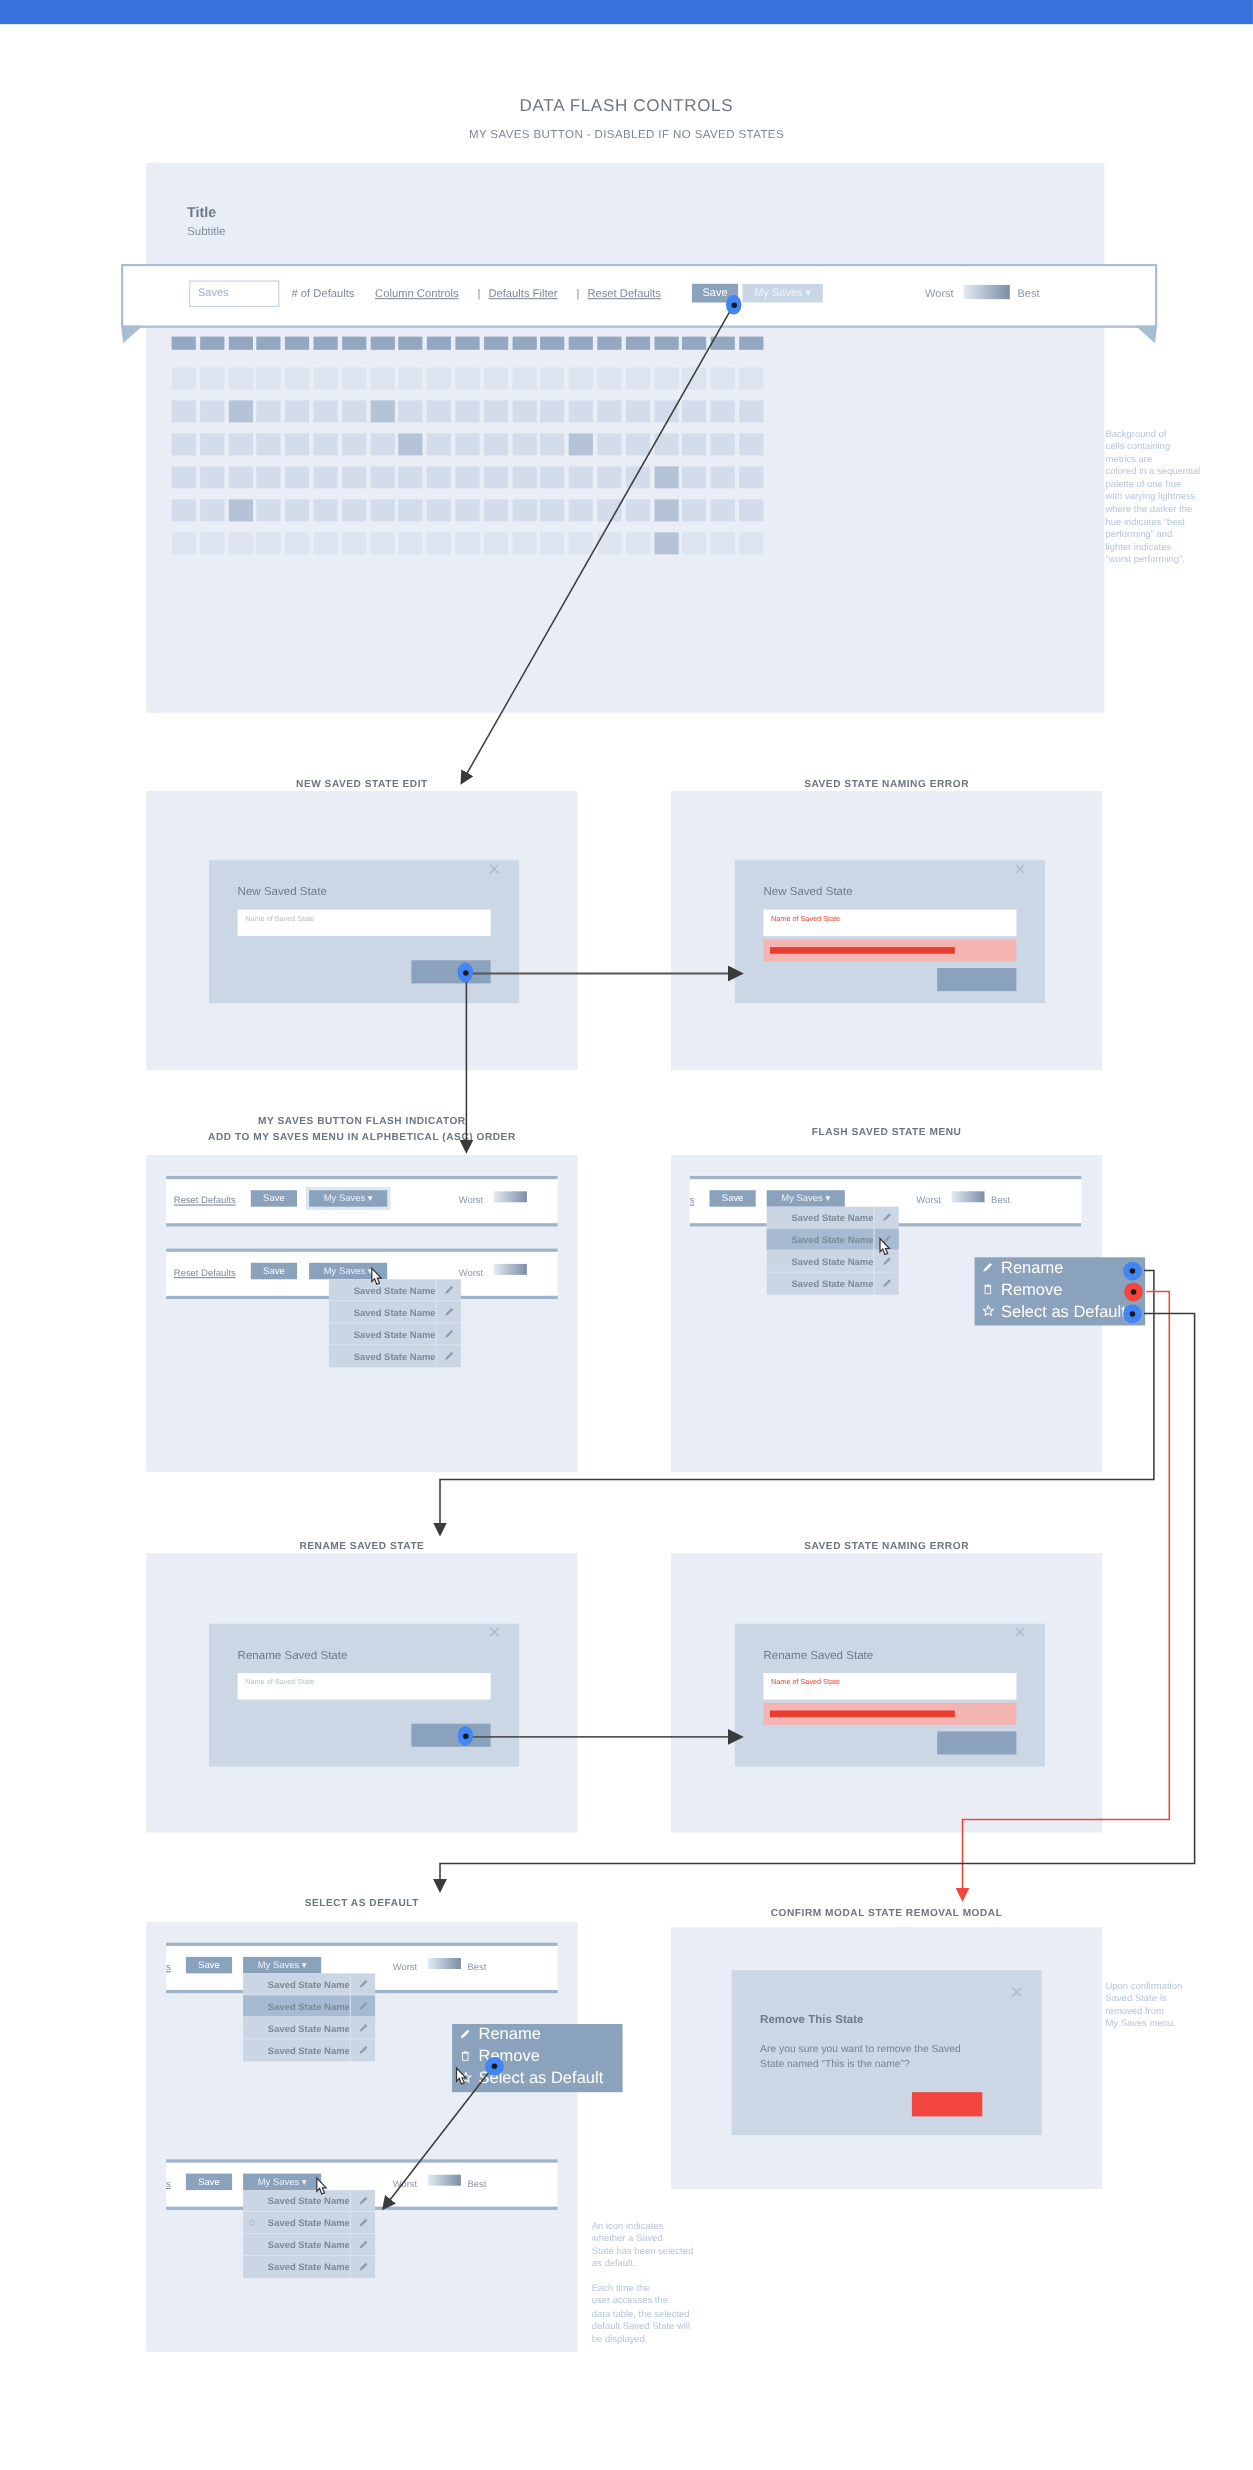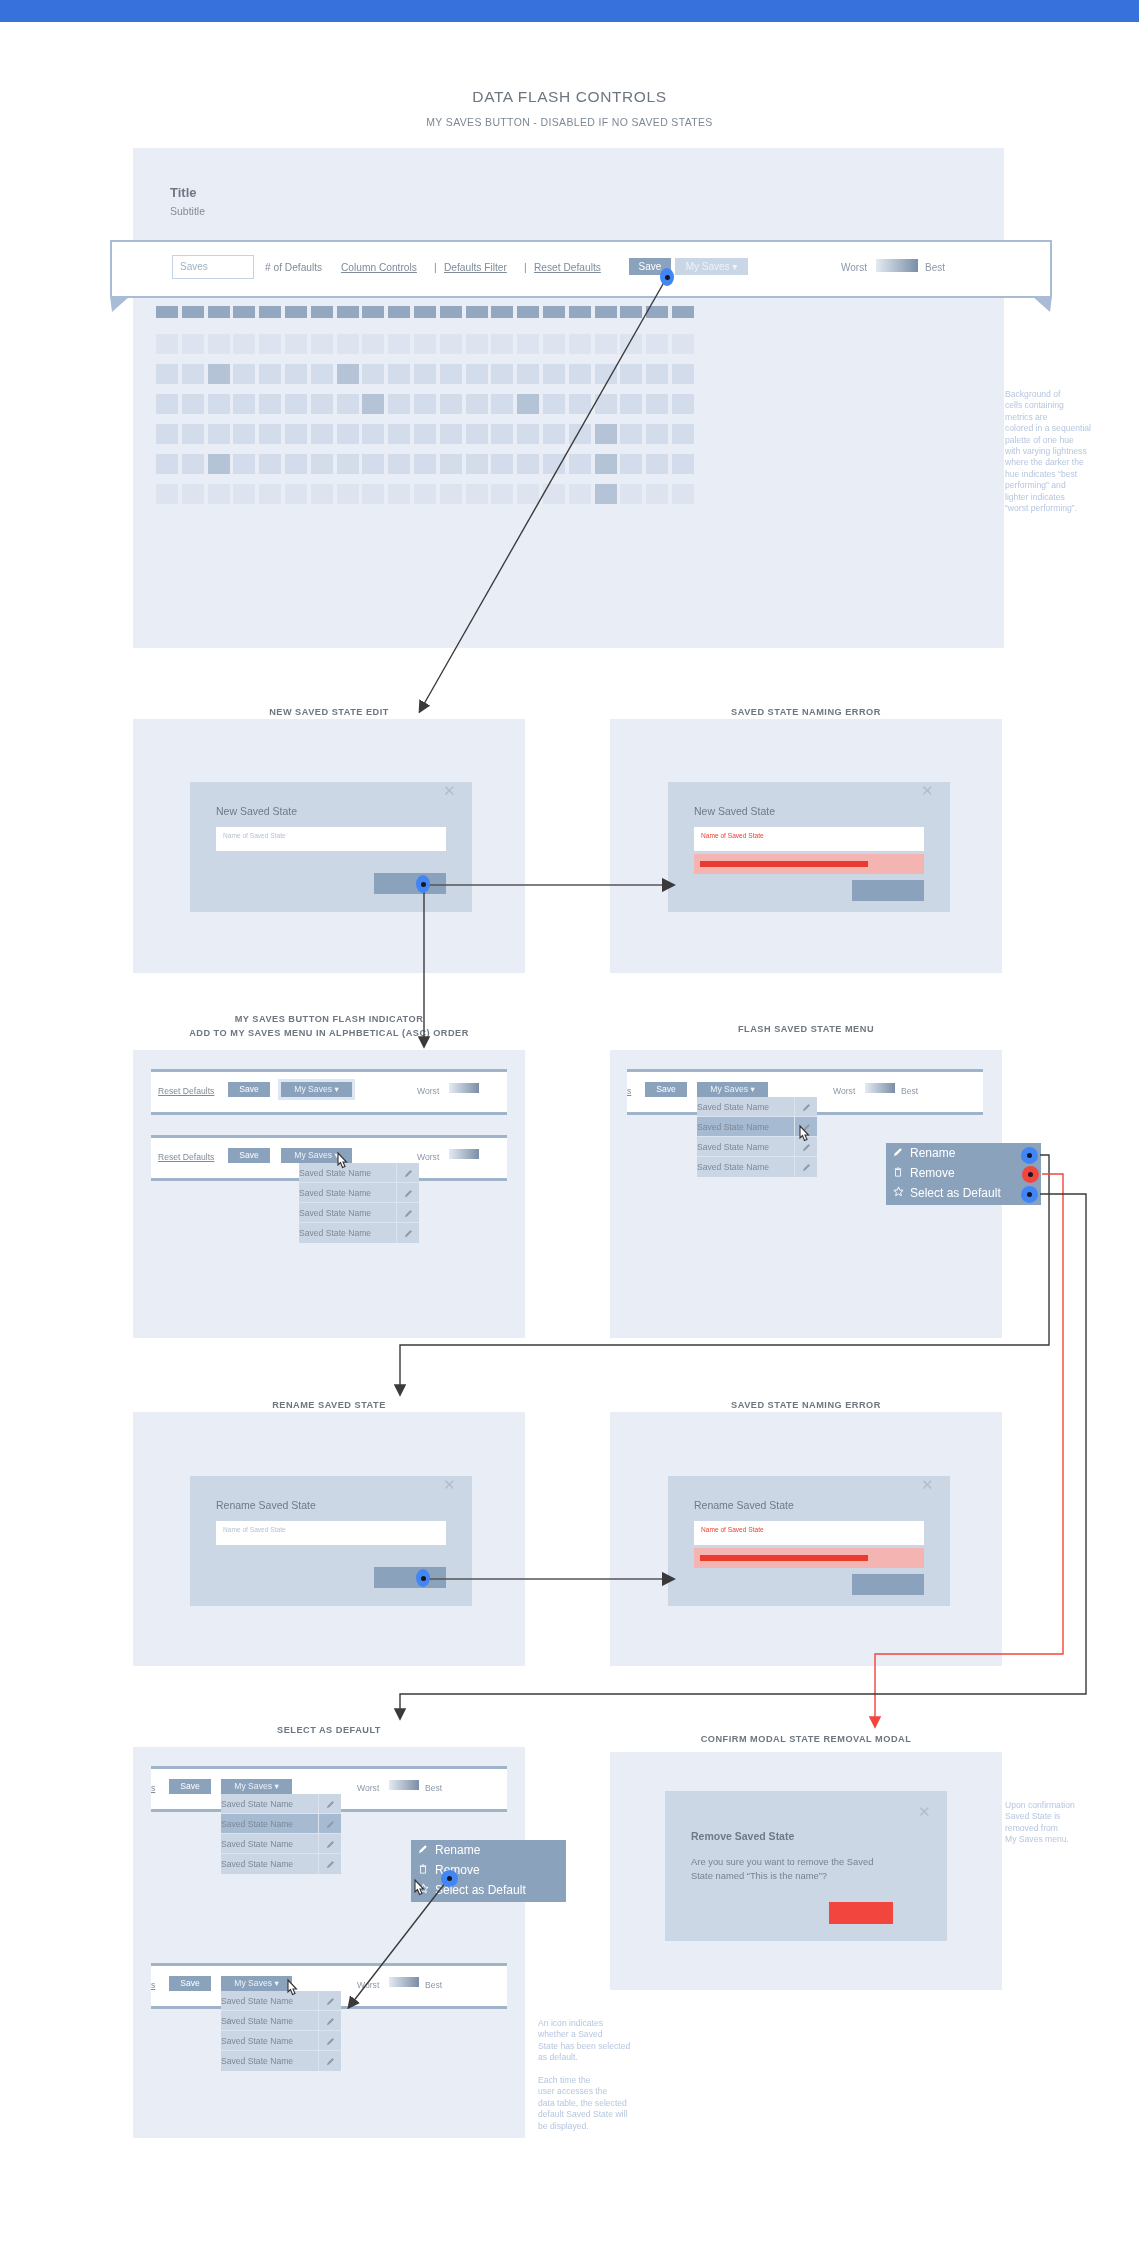--- a/index.html
+++ b/index.html
@@ -104,31 +104,31 @@
   .mini-lbl { position:absolute; font-size:8.6px; color:#8c99a8; }
   .mini-grad { position:absolute; height:10px; width:30px; background:linear-gradient(to right,#e3eaf3,#7b8ea6); }
 
   
   .dd { position:absolute; background:#cad6e4; }
   .dd-row { position:relative; height:20px; border-bottom:1px solid #dbe3ee; }
   .dd-row:last-child { border-bottom:none; }
   .dd-row.sel { background:#a6bad2; }
   .dd-name {
     position:absolute; left:0; top:0; right:23px; height:20px; line-height:20px;
-    font-size:8.6px; color:#7d8997; text-align:left;
+    font-size:8.6px; color:#7d8997; text-align:right;font-weight:bold;
   }
   .dd-pencil {
     position:absolute; right:0; top:0; width:23px; height:20px; line-height:20px;
     text-align:center; border-left:1px solid #dbe3ee;
   }
   .dd-star { position:absolute; left:4px; top:0; height:20px; line-height:20px; font-size:9px; color:#8d99a8; }
 
   
   .ctx { position:absolute; background:#8ba2bd; }
-  .ctx-row { position:relative; height:20px; line-height:20px; font-size:12px; color:#ffffff; }
+  .ctx-row { position:relative; height:20px; line-height:20px; font-size:15px; color:#ffffff; }
   .ctx-ico { position:absolute; left:7px; top:0; height:20px; line-height:20px; }
   .ctx-txt { position:absolute; left:24px; top:0; height:20px; line-height:20px; white-space:nowrap; }
 
   
   .hot { position:absolute; border-radius:50%; background:#4285f4; }
   .hot.red { background:#f1453d; }
   .hot::after {
     content:""; position:absolute; left:50%; top:50%; width:5px;height:5px;
     margin:-2.5px 0 0 -2.5px; border-radius:50%; background:#16181b;
   }
@@ -582,21 +582,21 @@
 Each time the
 user accesses the
 data table, the  selected
 default Saved State will
 be displayed.</div>
 
 <div class="sec-label" style="left:610px;top:1732px;width:392px;">CONFIRM MODAL STATE REMOVAL MODAL</div>
 <div class="panel" style="left:610px;top:1752px;width:392px;height:238px;"></div>
 <div class="modal" style="left:665px;top:1791px;width:282px;height:150px;"></div>
 <div class="modal-x" style="left:918px;top:1804px;">✕</div>
-<div class="modal-title" style="left:691px;top:1830px;font-weight:700;">Remove Saved State</div>
+<div class="modal-title" style="left:691px;top:1830px;font-weight:700;">Remove This State</div>
 <div class="modal-body" style="left:691px;top:1855px;width:240px;">Are you sure you want to remove the Saved
 State named “This is the name”?</div>
 <div class="modal-btn danger" style="left:829px;top:1902px;width:64px;height:22px;"></div>
 <div class="note" style="left:1005px;top:1800px;width:130px;">Upon confirmation
 Saved State is
 removed from
 My Saves menu.</div>
 
 <svg class="ov">
   <defs>

